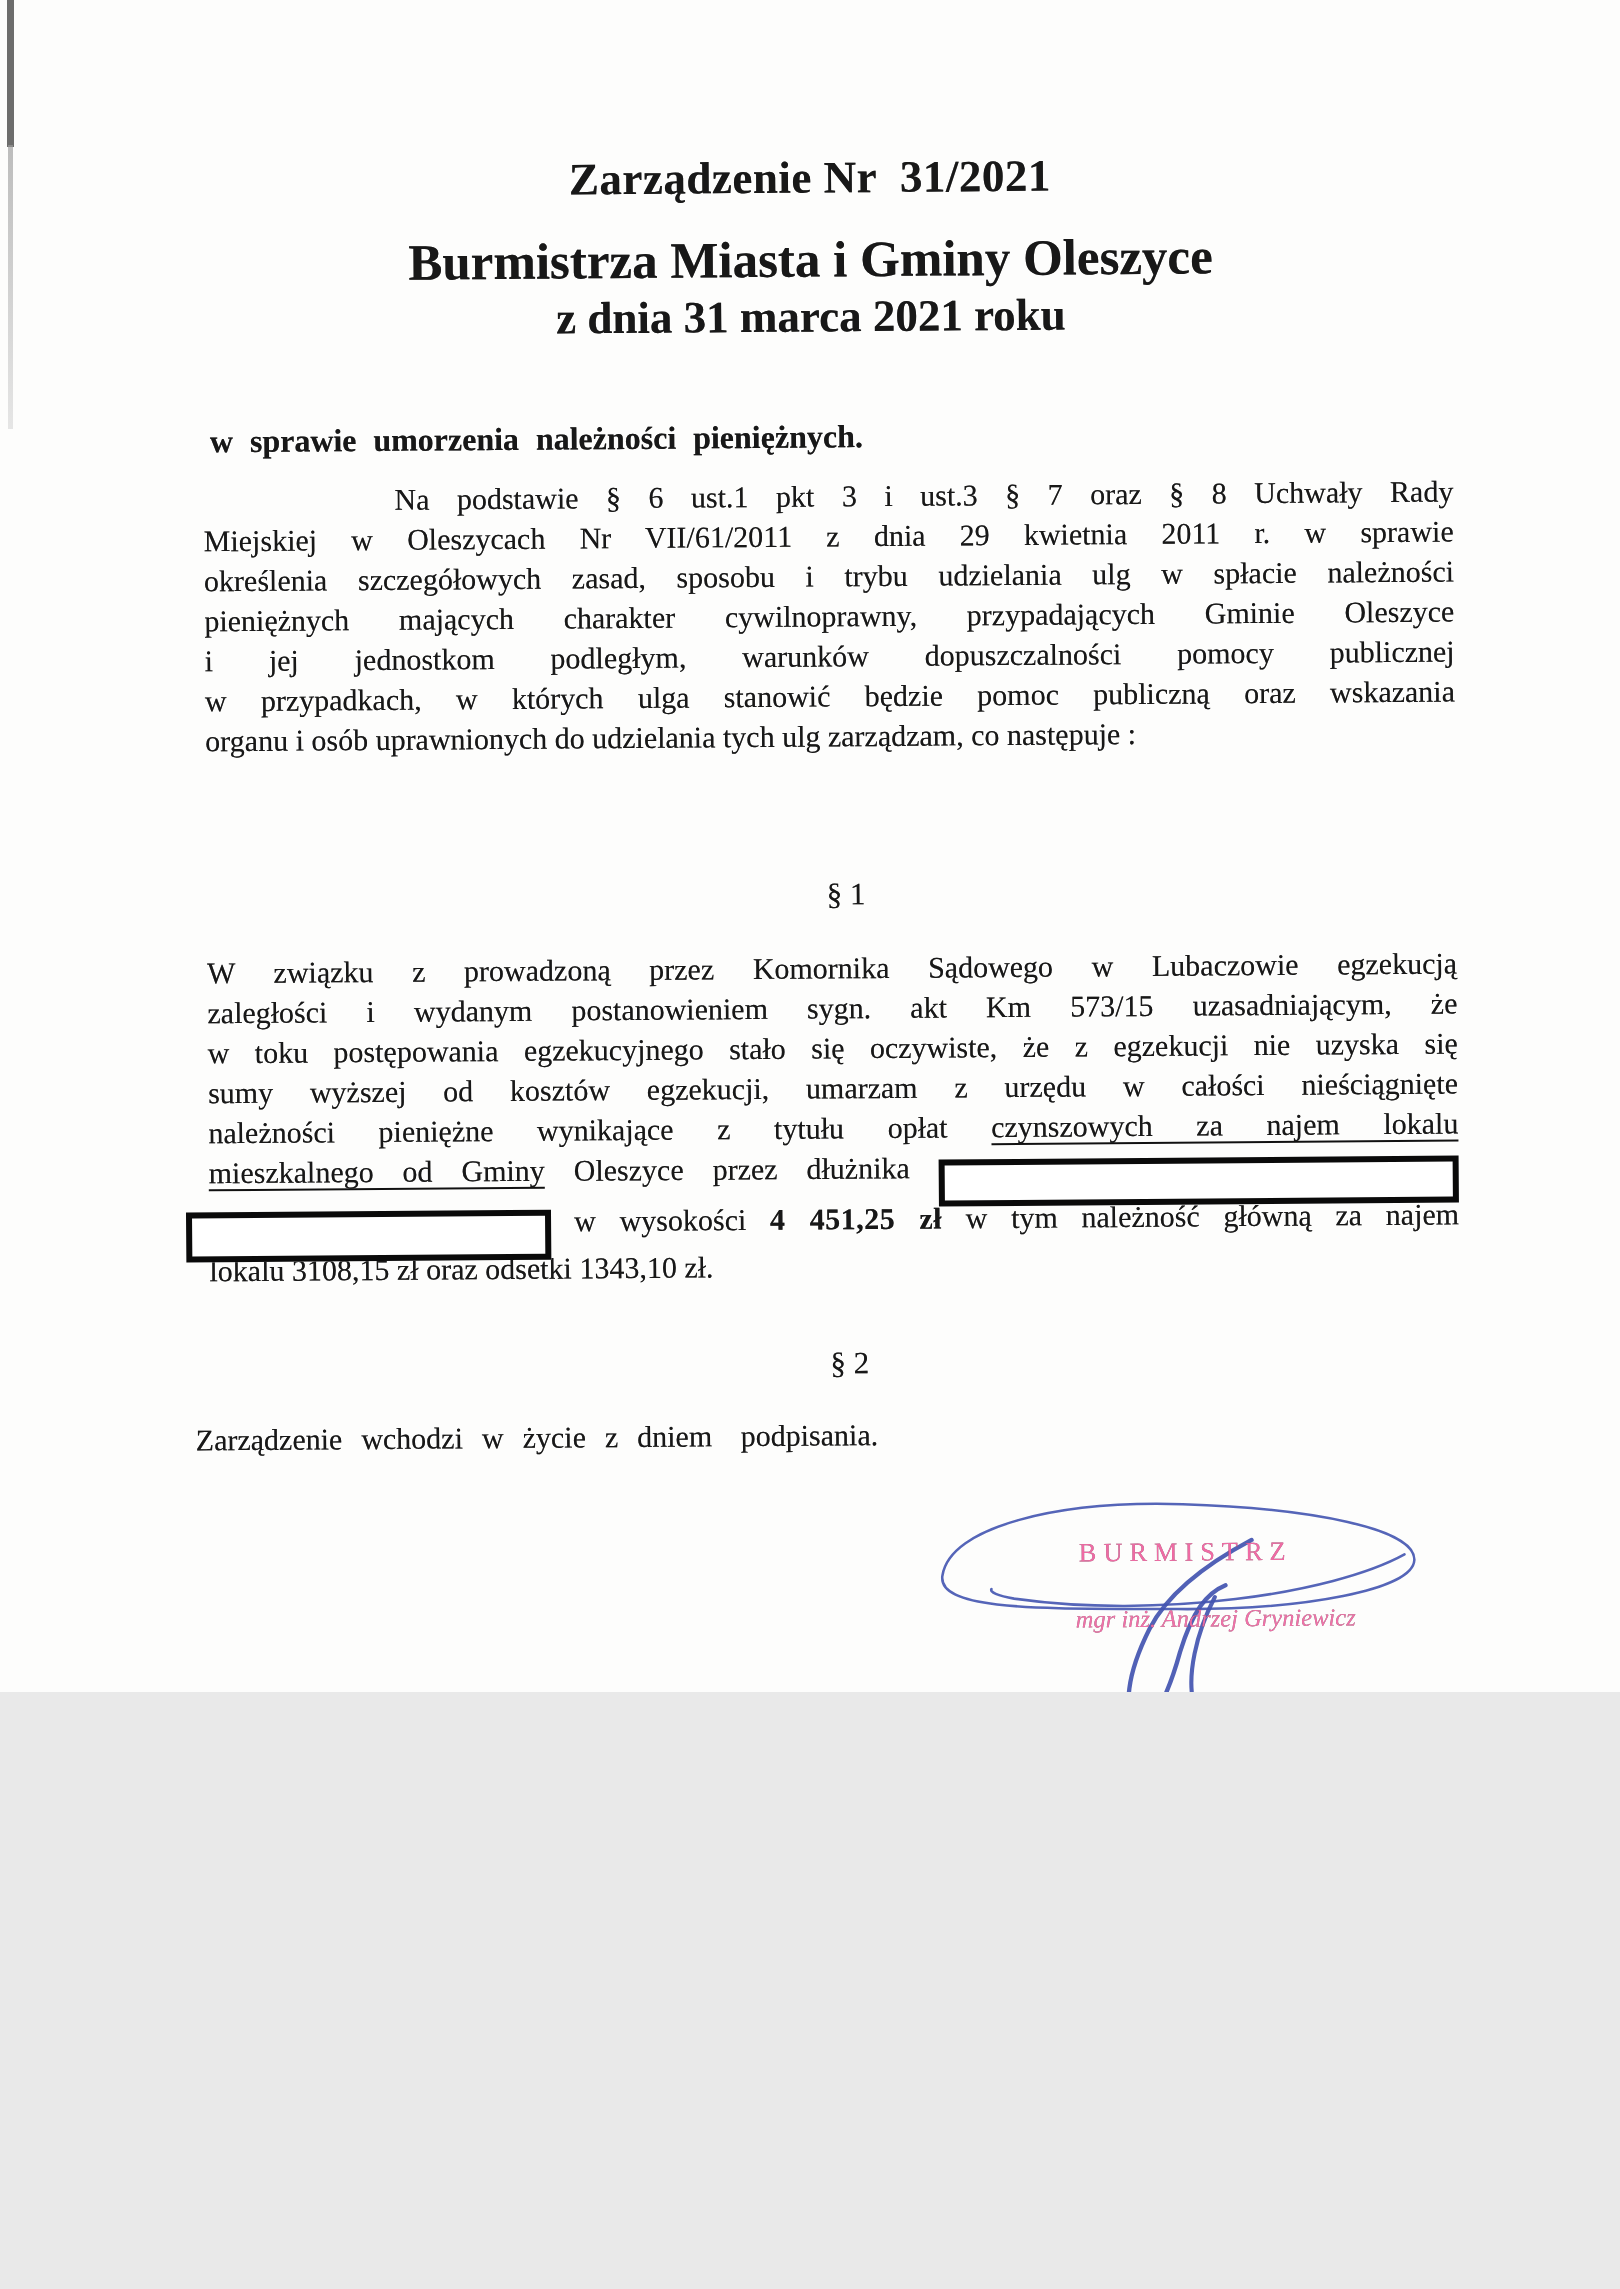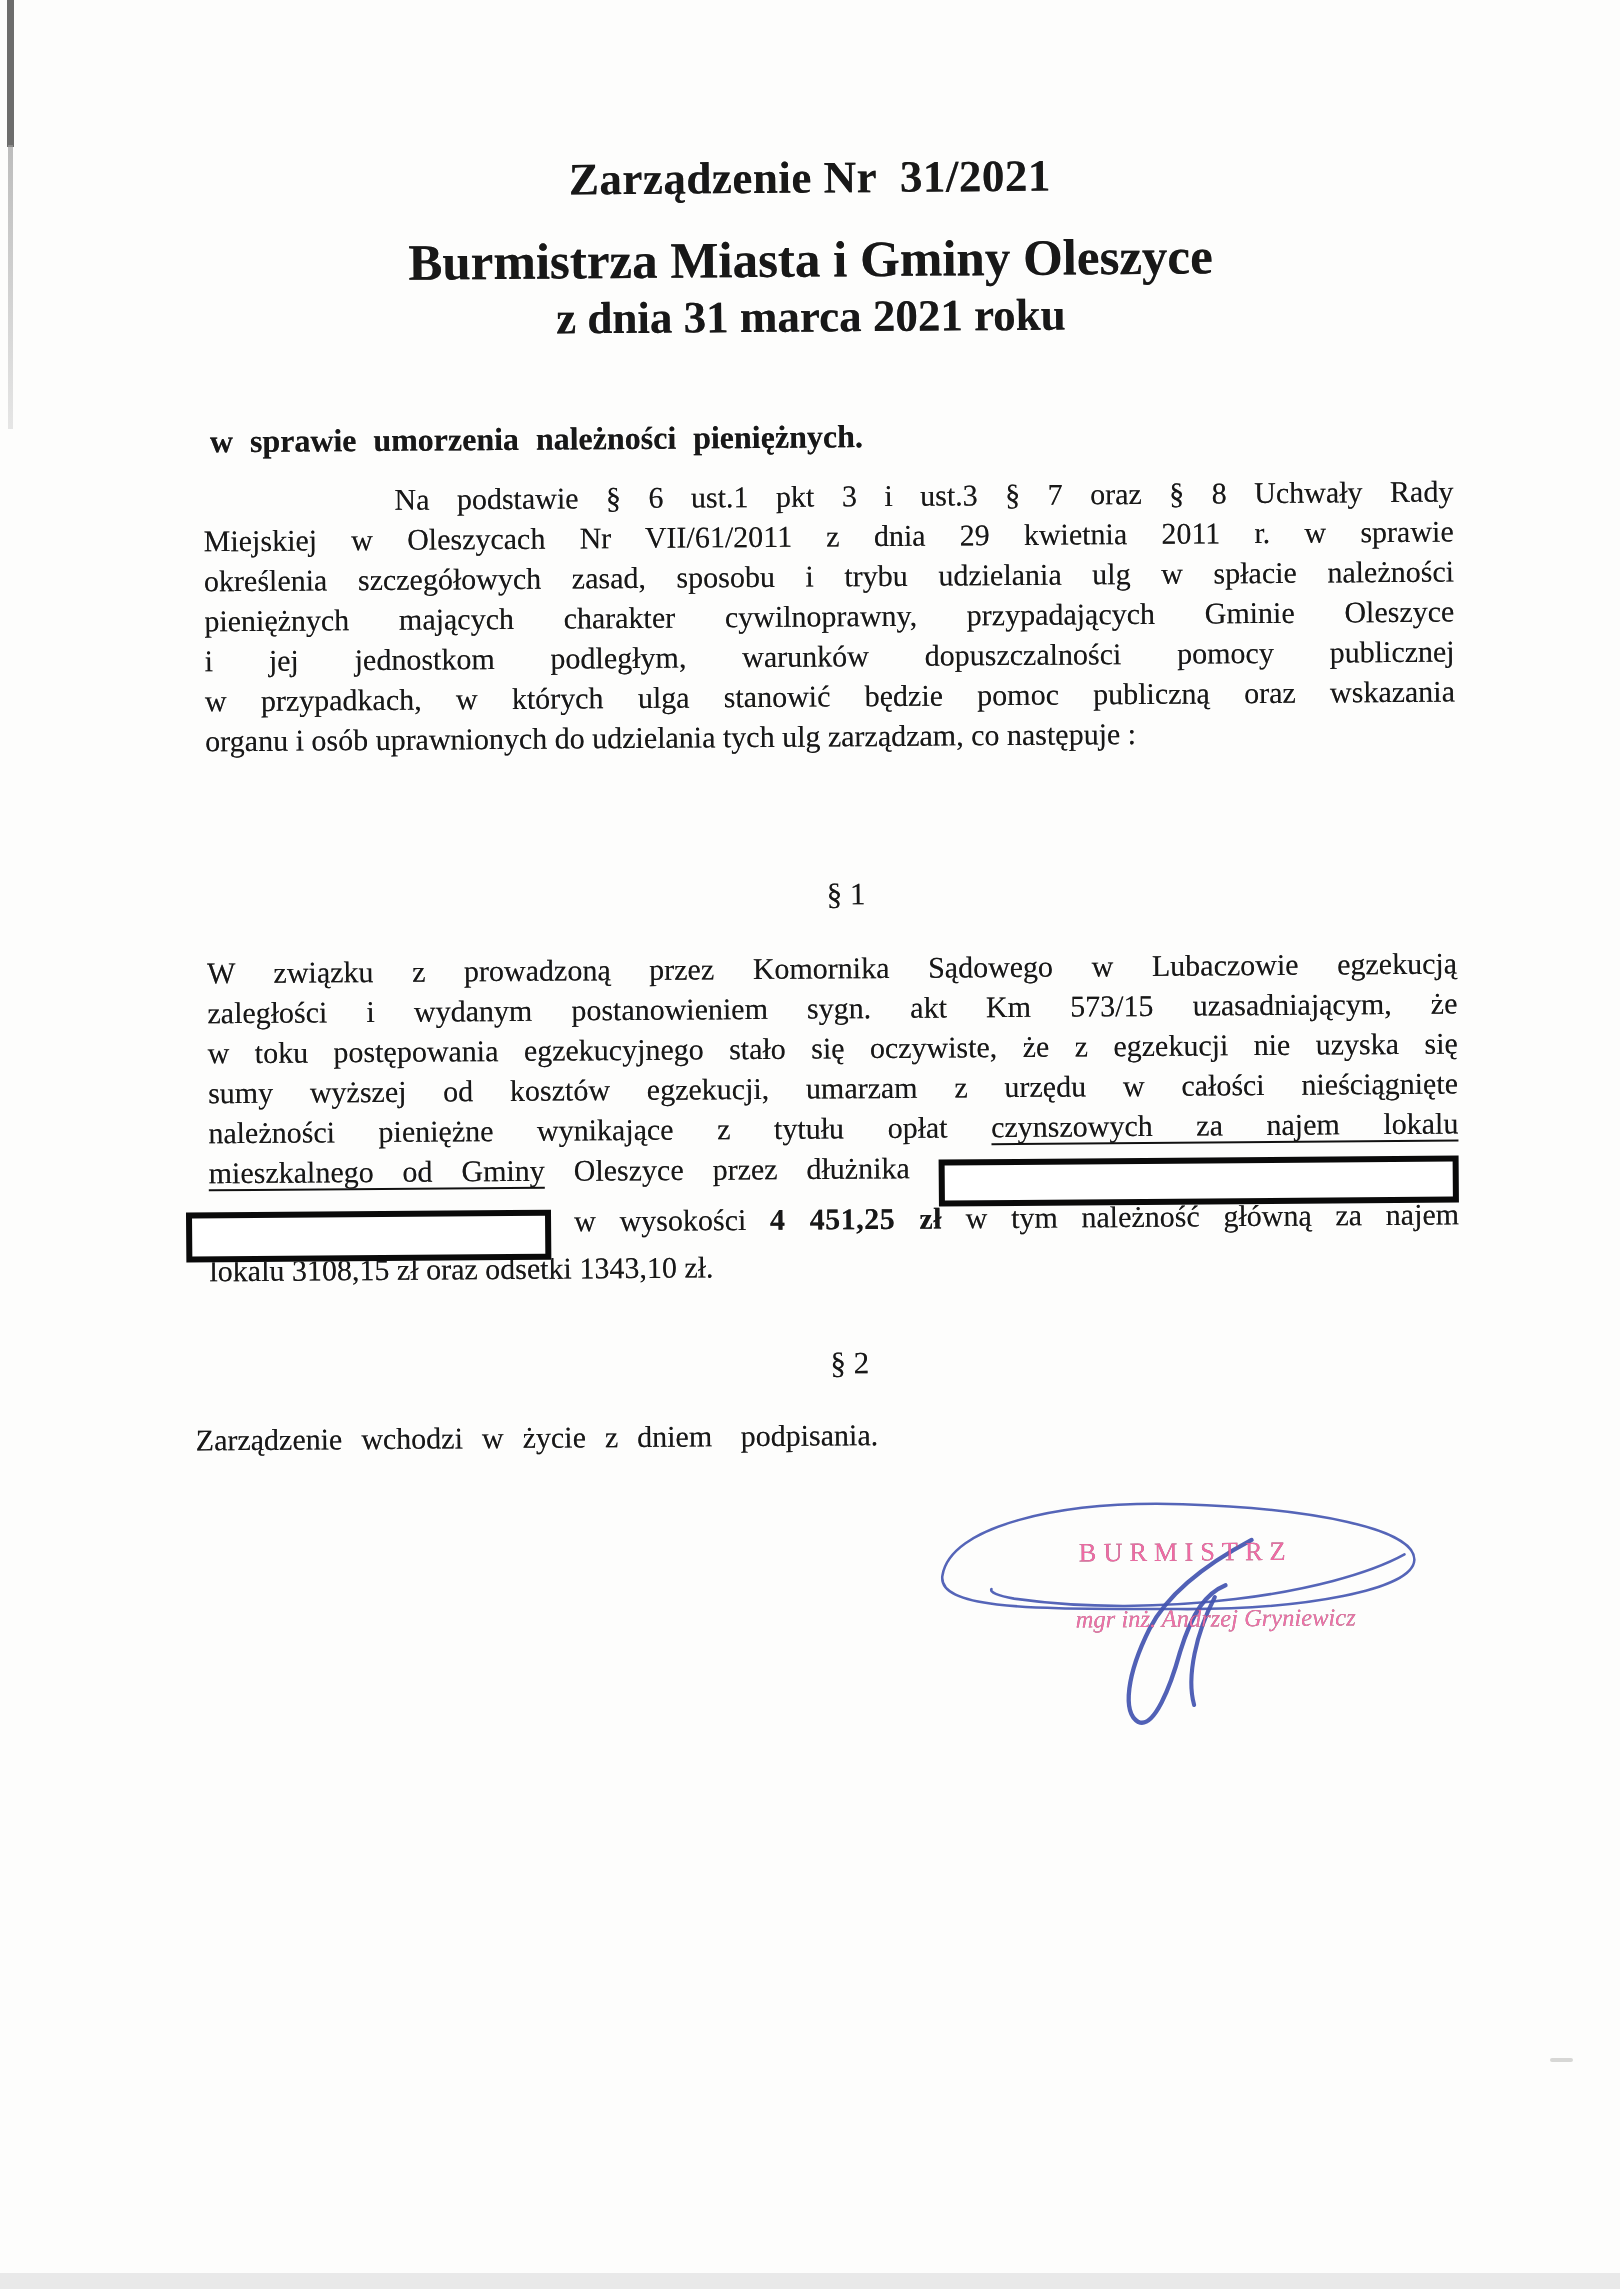--- a/index.html
+++ b/index.html
@@ -1,19 +1,19 @@
 <!DOCTYPE html>
 <html><head>
 <meta charset="utf-8">
 <style>
   html, body { margin: 0; padding: 0; background: #e9e9e9; }
   .page {
     position: relative;
     width: 1620px;
-    height: 2273px;
+    height: 1692px;
     background: #fdfdfc;
     overflow: hidden;
     font-family: "Liberation Serif", "DejaVu Serif", serif;
     color: #181818;
   }
   
   .edge-strip {
     position: absolute; left: 6.9px; top: 0; width: 6.9px; height: 147px;
     background: #3c3c3c; opacity: .75;
   }

